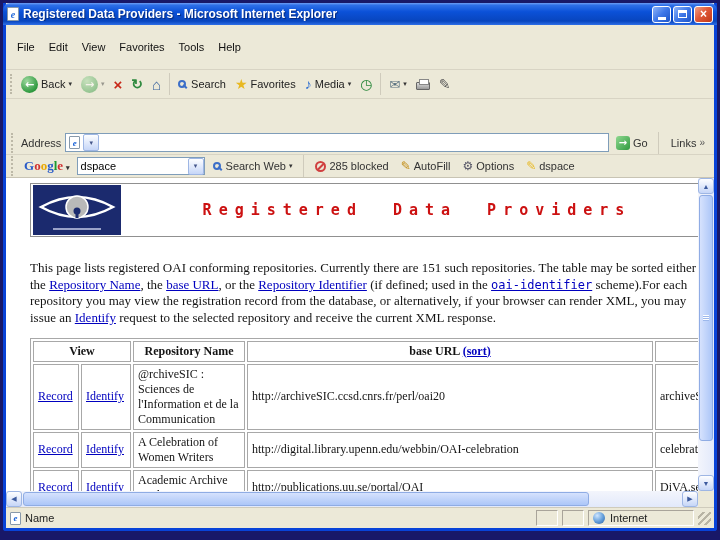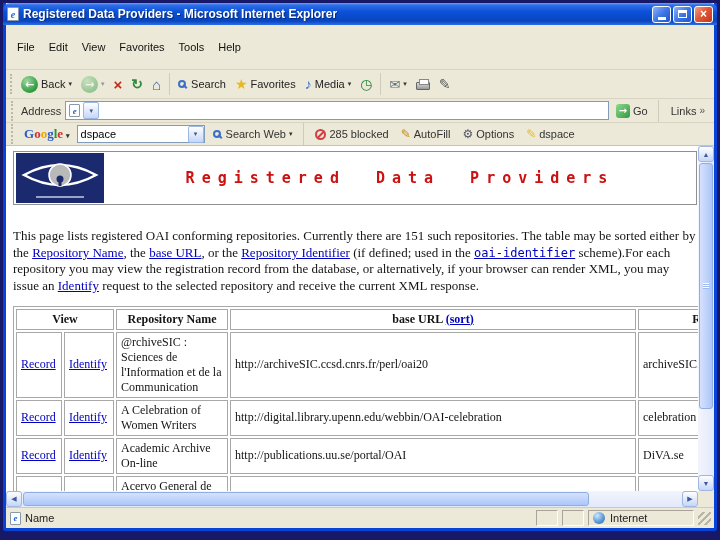--- a/index.html
+++ b/index.html
@@ -49,21 +49,21 @@
   .history{color:#2F8A3F;}
   .mail{color:#5A7280;font-size:13px;}
   .edit{color:#555;}
   .mag{width:8px;height:8px;border:2px solid #3C6FC8;border-radius:50%;position:relative;margin-right:2px;flex:0 0 auto;}
   .mag::after{content:"";position:absolute;width:2px;height:5px;background:#3C6FC8;right:-2px;bottom:-3px;transform:rotate(-45deg);}
   .printer{width:14px;height:8px;background:linear-gradient(#DCDCDC,#9A9A9A);border:1px solid #666;border-radius:1px;position:relative;margin-top:4px;}
   .printer::before{content:"";position:absolute;left:2px;top:-4px;width:8px;height:4px;background:#fff;border:1px solid #888;}
 
   
   .addressbar{flex:0 0 24px;display:flex;align-items:center;gap:4px;padding:0 4px;border-bottom:1px solid #D8D4C4;
-    font-size:11px;color:#333;}
+    font-size:11px;color:#333;margin-top:32px;}
   .addr-field{flex:1;height:19px;background:#fff;border:1px solid #7F9DB9;display:flex;align-items:center;gap:3px;
     padding:0 1px 0 3px;min-width:0;}
   .addr-field input{flex:1;border:none;outline:none;font:11px "Liberation Sans",sans-serif;color:#111;min-width:0;background:transparent;}
   .addr-drop{width:16px;height:17px;background:linear-gradient(#FDFEFF,#C6D6F8);border:1px solid #9EB6E4;border-radius:2px;
     display:flex;align-items:center;justify-content:center;color:#44568A;font-size:7px;flex:0 0 auto;}
   .go-btn{display:flex;align-items:center;gap:3px;padding:0 3px;}
   .go-icon{width:14px;height:14px;border-radius:3px;background:linear-gradient(135deg,#8FD88F,#2F9A3F);color:#fff;
     font:bold 10px "DejaVu Sans",sans-serif;display:flex;align-items:center;justify-content:center;}
   .links-btn{display:flex;align-items:center;gap:3px;padding:0 5px;}
   .chev{font-size:10px;color:#555;}
@@ -78,21 +78,21 @@
   .gfield input{flex:1;border:none;outline:none;font:11px "Liberation Sans",sans-serif;padding:0 3px;min-width:0;}
   .gbtn{display:flex;align-items:center;gap:3px;padding:1px 4px;}
   .blocked-ico{width:11px;height:11px;border:2px solid #D04040;border-radius:50%;position:relative;flex:0 0 auto;}
   .blocked-ico::after{content:"";position:absolute;left:-1px;top:3px;width:9px;height:2px;background:#D04040;transform:rotate(-45deg);}
   .autofill{color:#C08A10;font-size:12px;}
   .gear{color:#556;font-size:12px;}
   .hl-pen{color:#E8B820;font-size:12px;}
 
   
   .content{flex:1;display:grid;grid-template-columns:1fr 16px;grid-template-rows:1fr 16px;background:#fff;min-height:0;}
-  .page{grid-area:1/1/2/2;overflow:hidden;padding:5px 0 0 7px;background:#fff;}
+  .page{grid-area:1/1/2/2;overflow:hidden;padding:5px 0 0 24px;background:#fff;}
   .vscroll{grid-area:1/2/2/3;display:flex;flex-direction:column;background:linear-gradient(90deg,#F3F5FC,#E2E9FB);}
   .hscroll{grid-area:2/1/3/2;display:flex;background:linear-gradient(180deg,#F3F5FC,#E2E9FB);}
   .corner{grid-area:2/2/3/3;background:#ECE9D8;}
   .sbtn{flex:0 0 16px;height:16px;width:16px;background:linear-gradient(180deg,#FEFEFF,#C6D6F8);border:1px solid #9EB6E4;
     border-radius:3px;color:#3C5A9E;font-size:7px;display:flex;align-items:center;justify-content:center;}
   .vthumb{margin:1px;height:246px;background:linear-gradient(90deg,#D6E2FD,#ACC6F8);border:1px solid #8FACE4;border-radius:3px;position:relative;}
   .vthumb::after{content:"";position:absolute;top:50%;left:3px;right:3px;height:6px;margin-top:-3px;
     background:repeating-linear-gradient(180deg,#fff 0,#fff 1px,#9DB8EC 1px,#9DB8EC 2px);}
   .hthumb{margin:1px;width:566px;background:linear-gradient(180deg,#D6E2FD,#ACC6F8);border:1px solid #8FACE4;border-radius:3px;}
 

